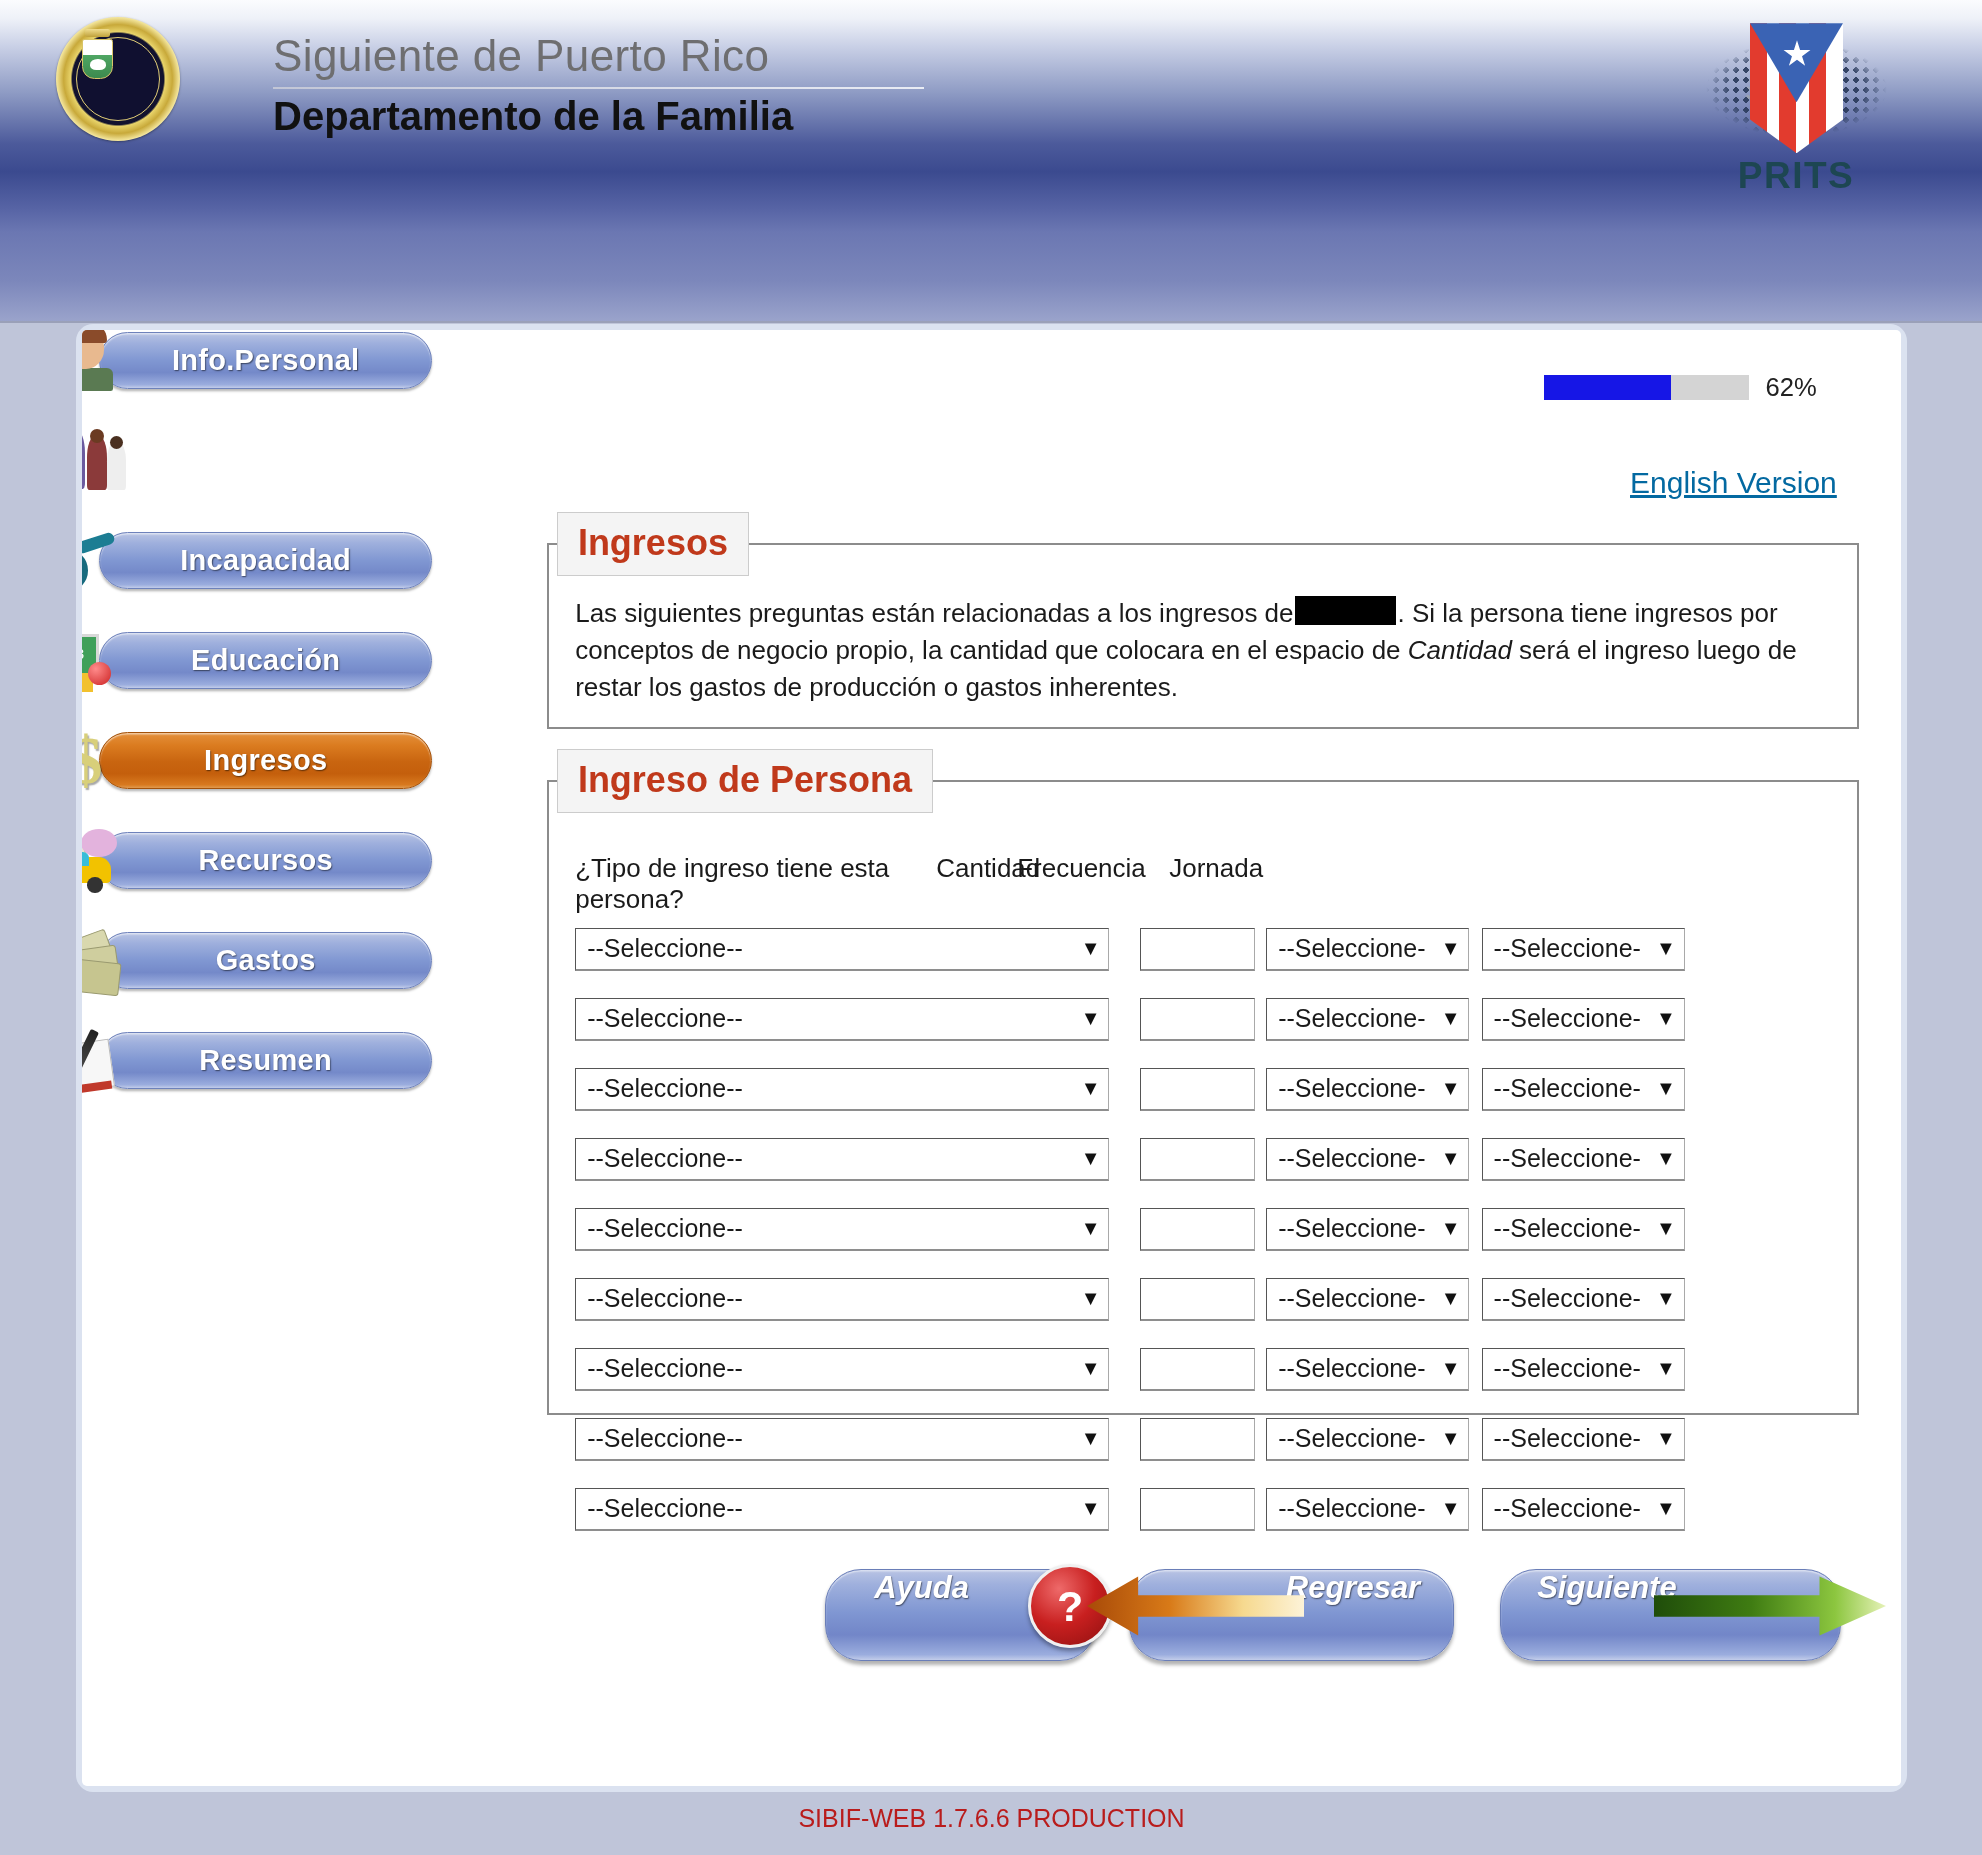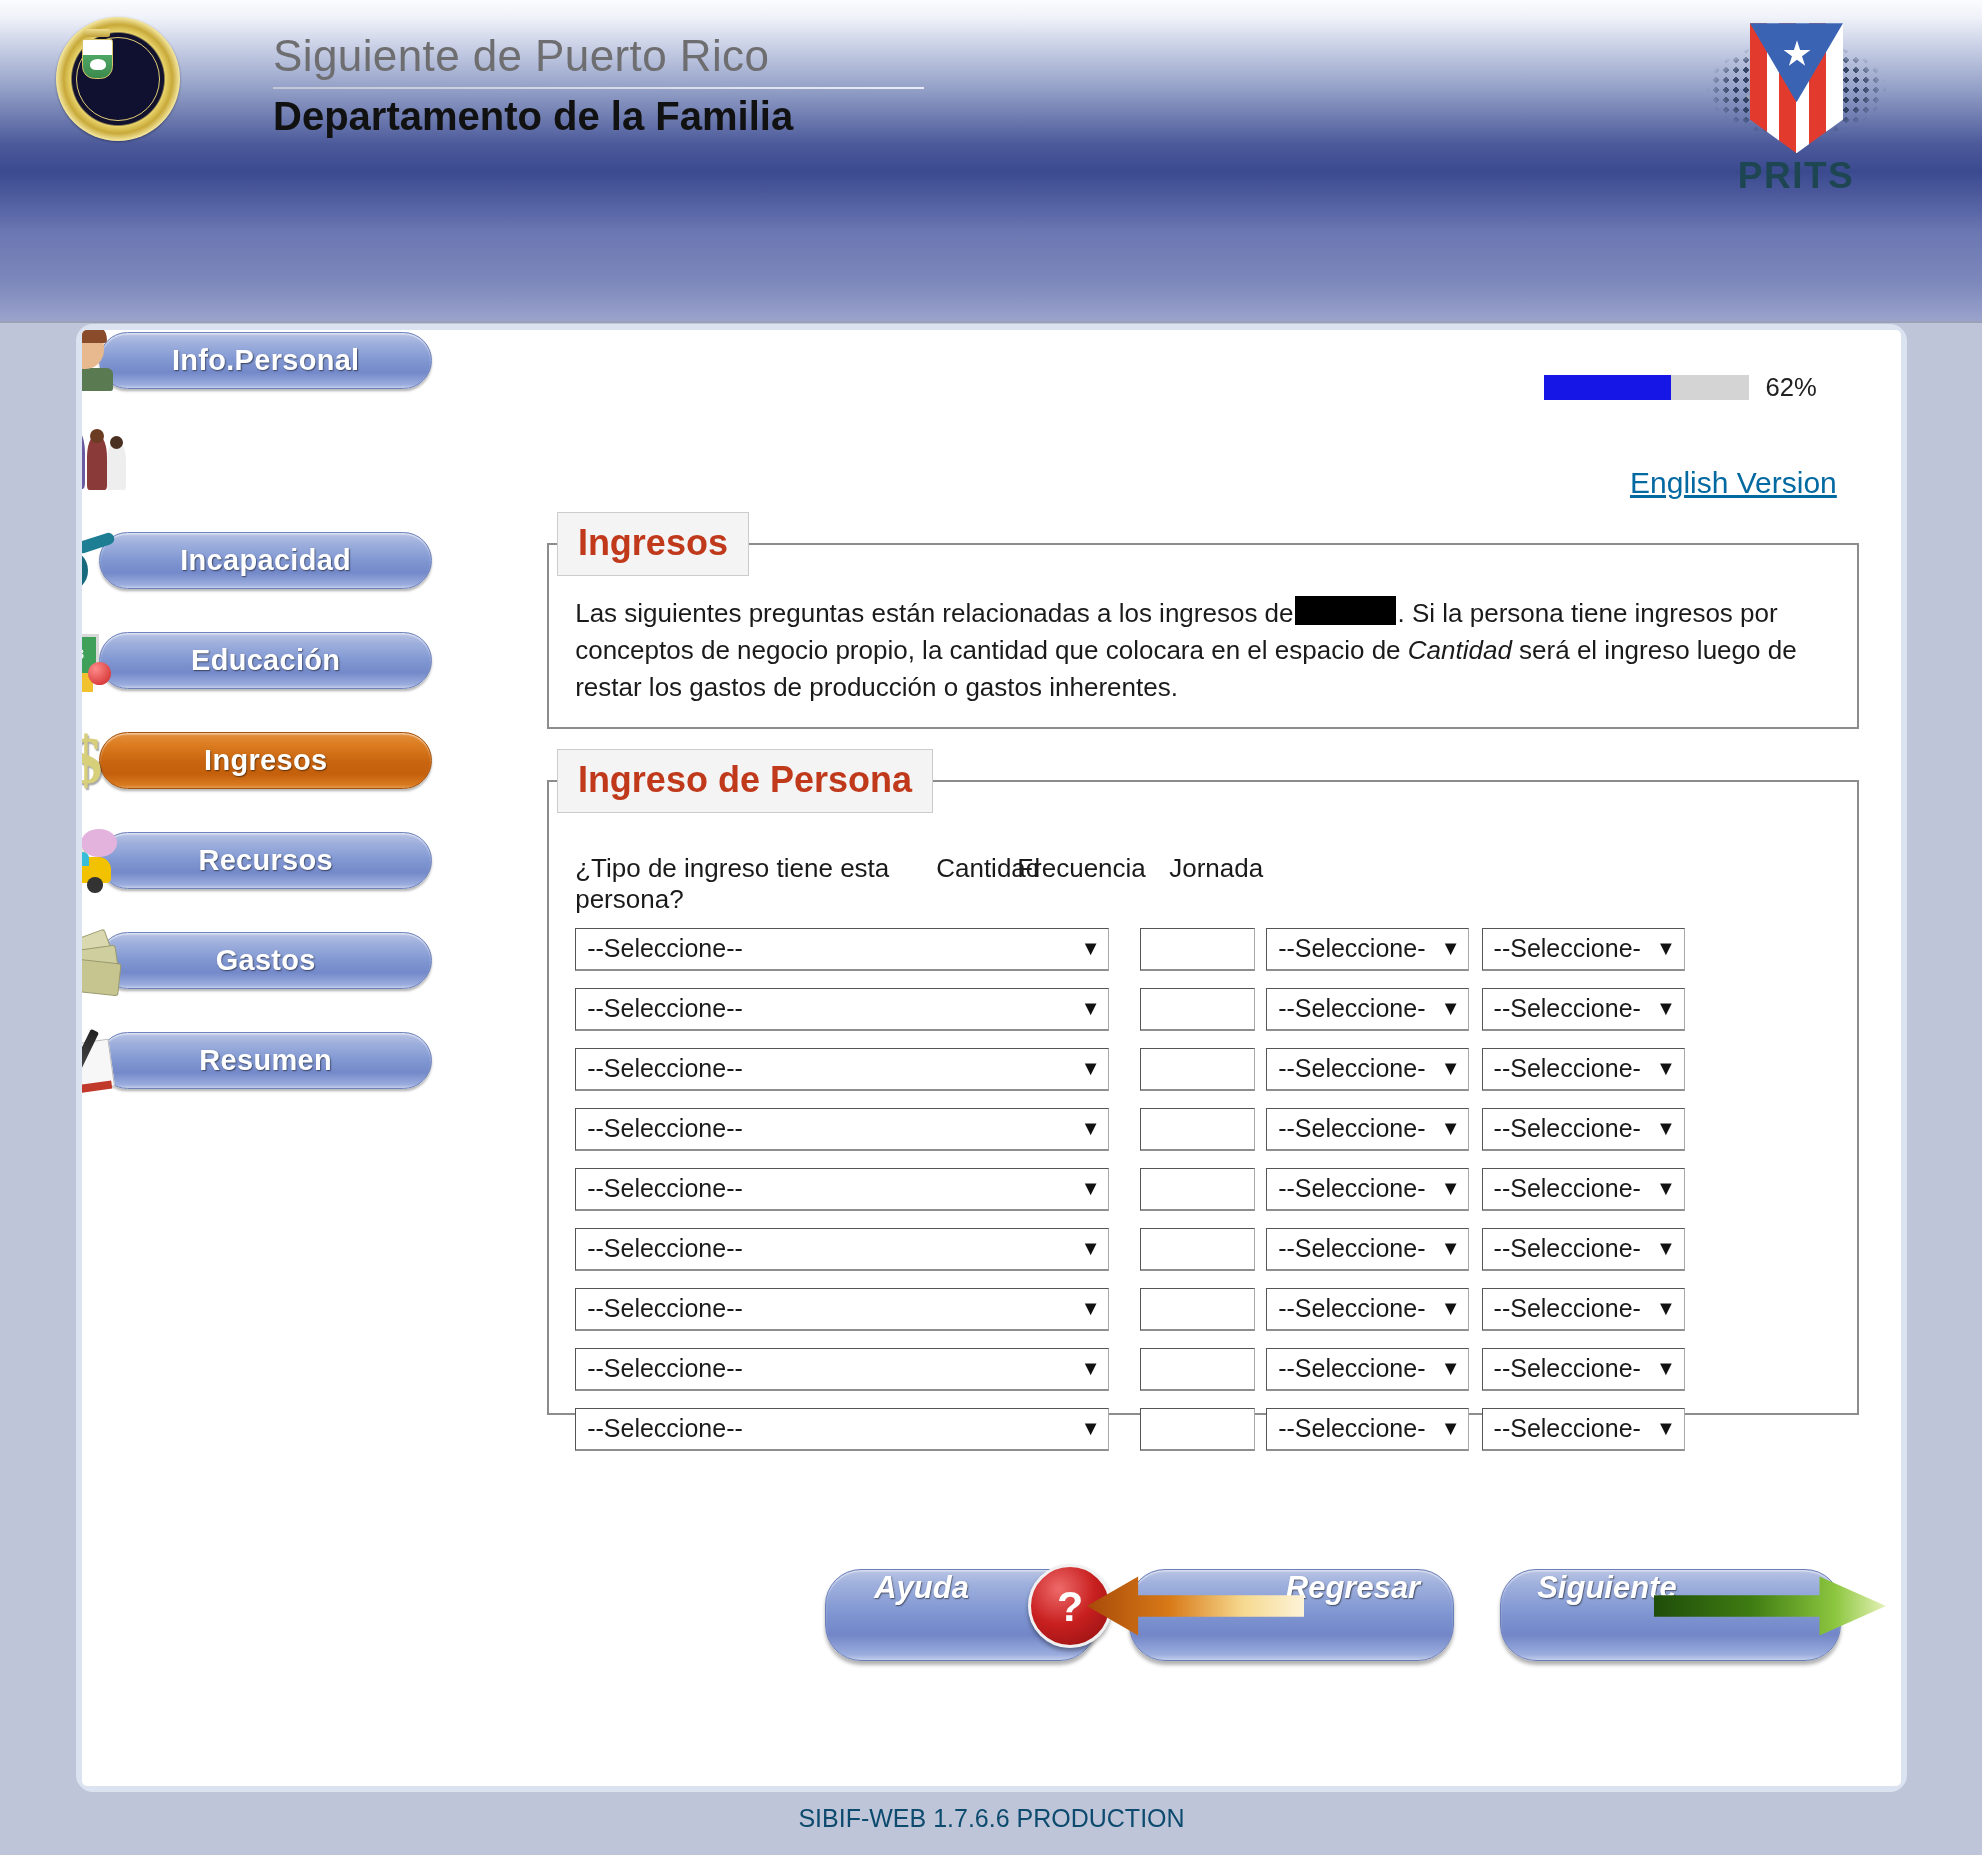--- a/index.html
+++ b/index.html
@@ -214,21 +214,21 @@
 
   #persona-box { height:666px; }
   #grid { padding: 40px 0 0 26px; }
   .col-heads { display:flex; margin-bottom:12.4px; }
   .col-heads div { font-size:26px; color:#1a1a1a; }
   .h-tipo { width:361px; }
   .h-cant { width:81px; }
   .h-frec { width:152px; }
   .h-jorn { width:147px; }
 
-  .row { display:flex; align-items:center; margin-bottom:17px; }
+  .row { display:flex; align-items:center; margin-bottom:27px; }
   .sel {
     height:43px; background:#ffffff;
     border-top:1.5px solid #555; border-left:1.5px solid #555;
     border-right:1.5px solid #a9a9a9; border-bottom:2.3px solid #8e8e8e;
     display:flex; align-items:center; justify-content:space-between;
     padding:0 7.7px 0 11px;
     font-size:25px; color:#1a1a1a; cursor:pointer;
   }
   .sel .arrow { font-size:20px; color:#111; margin-left:6.2px; }
   .sel-tipo { width:534px; margin-right:31px; }
@@ -268,21 +268,21 @@
   #arrow-left {
     position:absolute; left:-43px; top:4.6px; width:217px; height:62px;
   }
   #btn-siguiente { width:341px; padding-left:36px; }
   #arrow-right {
     position:absolute; right:-46px; top:4.6px; width:232px; height:62px;
   }
 
   #footer-text {
     position:absolute; left:0; top:1804px; width:1983px; text-align:center;
-    font-size:25px; color:#0c4a6e; font-family:"Liberation Sans", sans-serif;
+    font-size:25px; color:#b91c1c; font-family:"Liberation Sans", sans-serif;
   }
 </style>
 </head>
 <body>
 
 <div id="header">
   <div id="seal">
     <div class="inner"></div>
     <div class="crown"></div>
     <div class="shield"></div>

